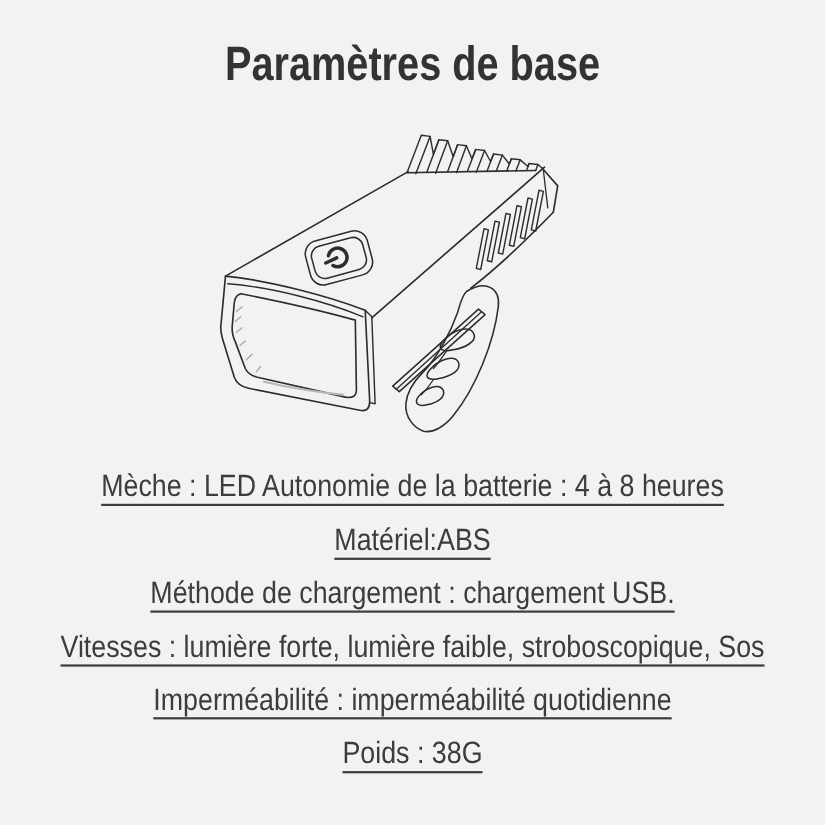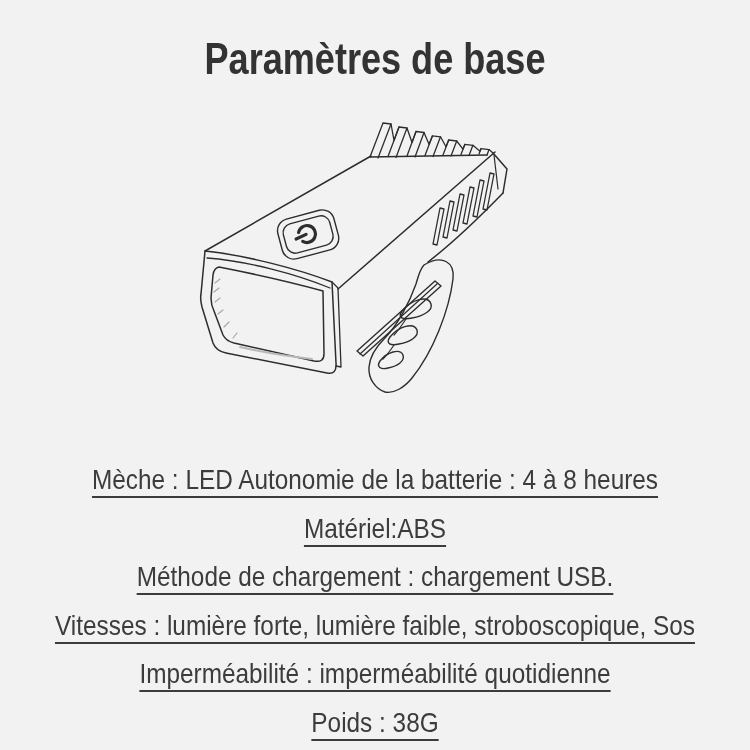--- a/index.html
+++ b/index.html
@@ -11,21 +11,21 @@
   }
   .stage{position:absolute;inset:0}
   .title{
     position:absolute;top:34px;left:0;width:750px;
     text-align:center;font-size:44px;font-weight:700;color:#333333;
     transform:scaleX(0.82);transform-origin:center;
     white-space:nowrap;
   }
   .art{position:absolute;left:190px;top:95px;width:360px;height:340px}
   .art svg{display:block}
-  .specs{position:absolute;top:456px;left:0;width:750px}
+  .specs{position:absolute;top:418px;left:0;width:750px}
   .spec-line{
     height:48.5px;display:flex;align-items:center;justify-content:center;
     font-size:28px;color:#3c3c3c;white-space:nowrap;
     transform:scaleX(0.87);transform-origin:center;
   }
   .spec-line span{
     text-decoration:underline;
     text-decoration-thickness:2px;
     text-underline-offset:7px;
   }

